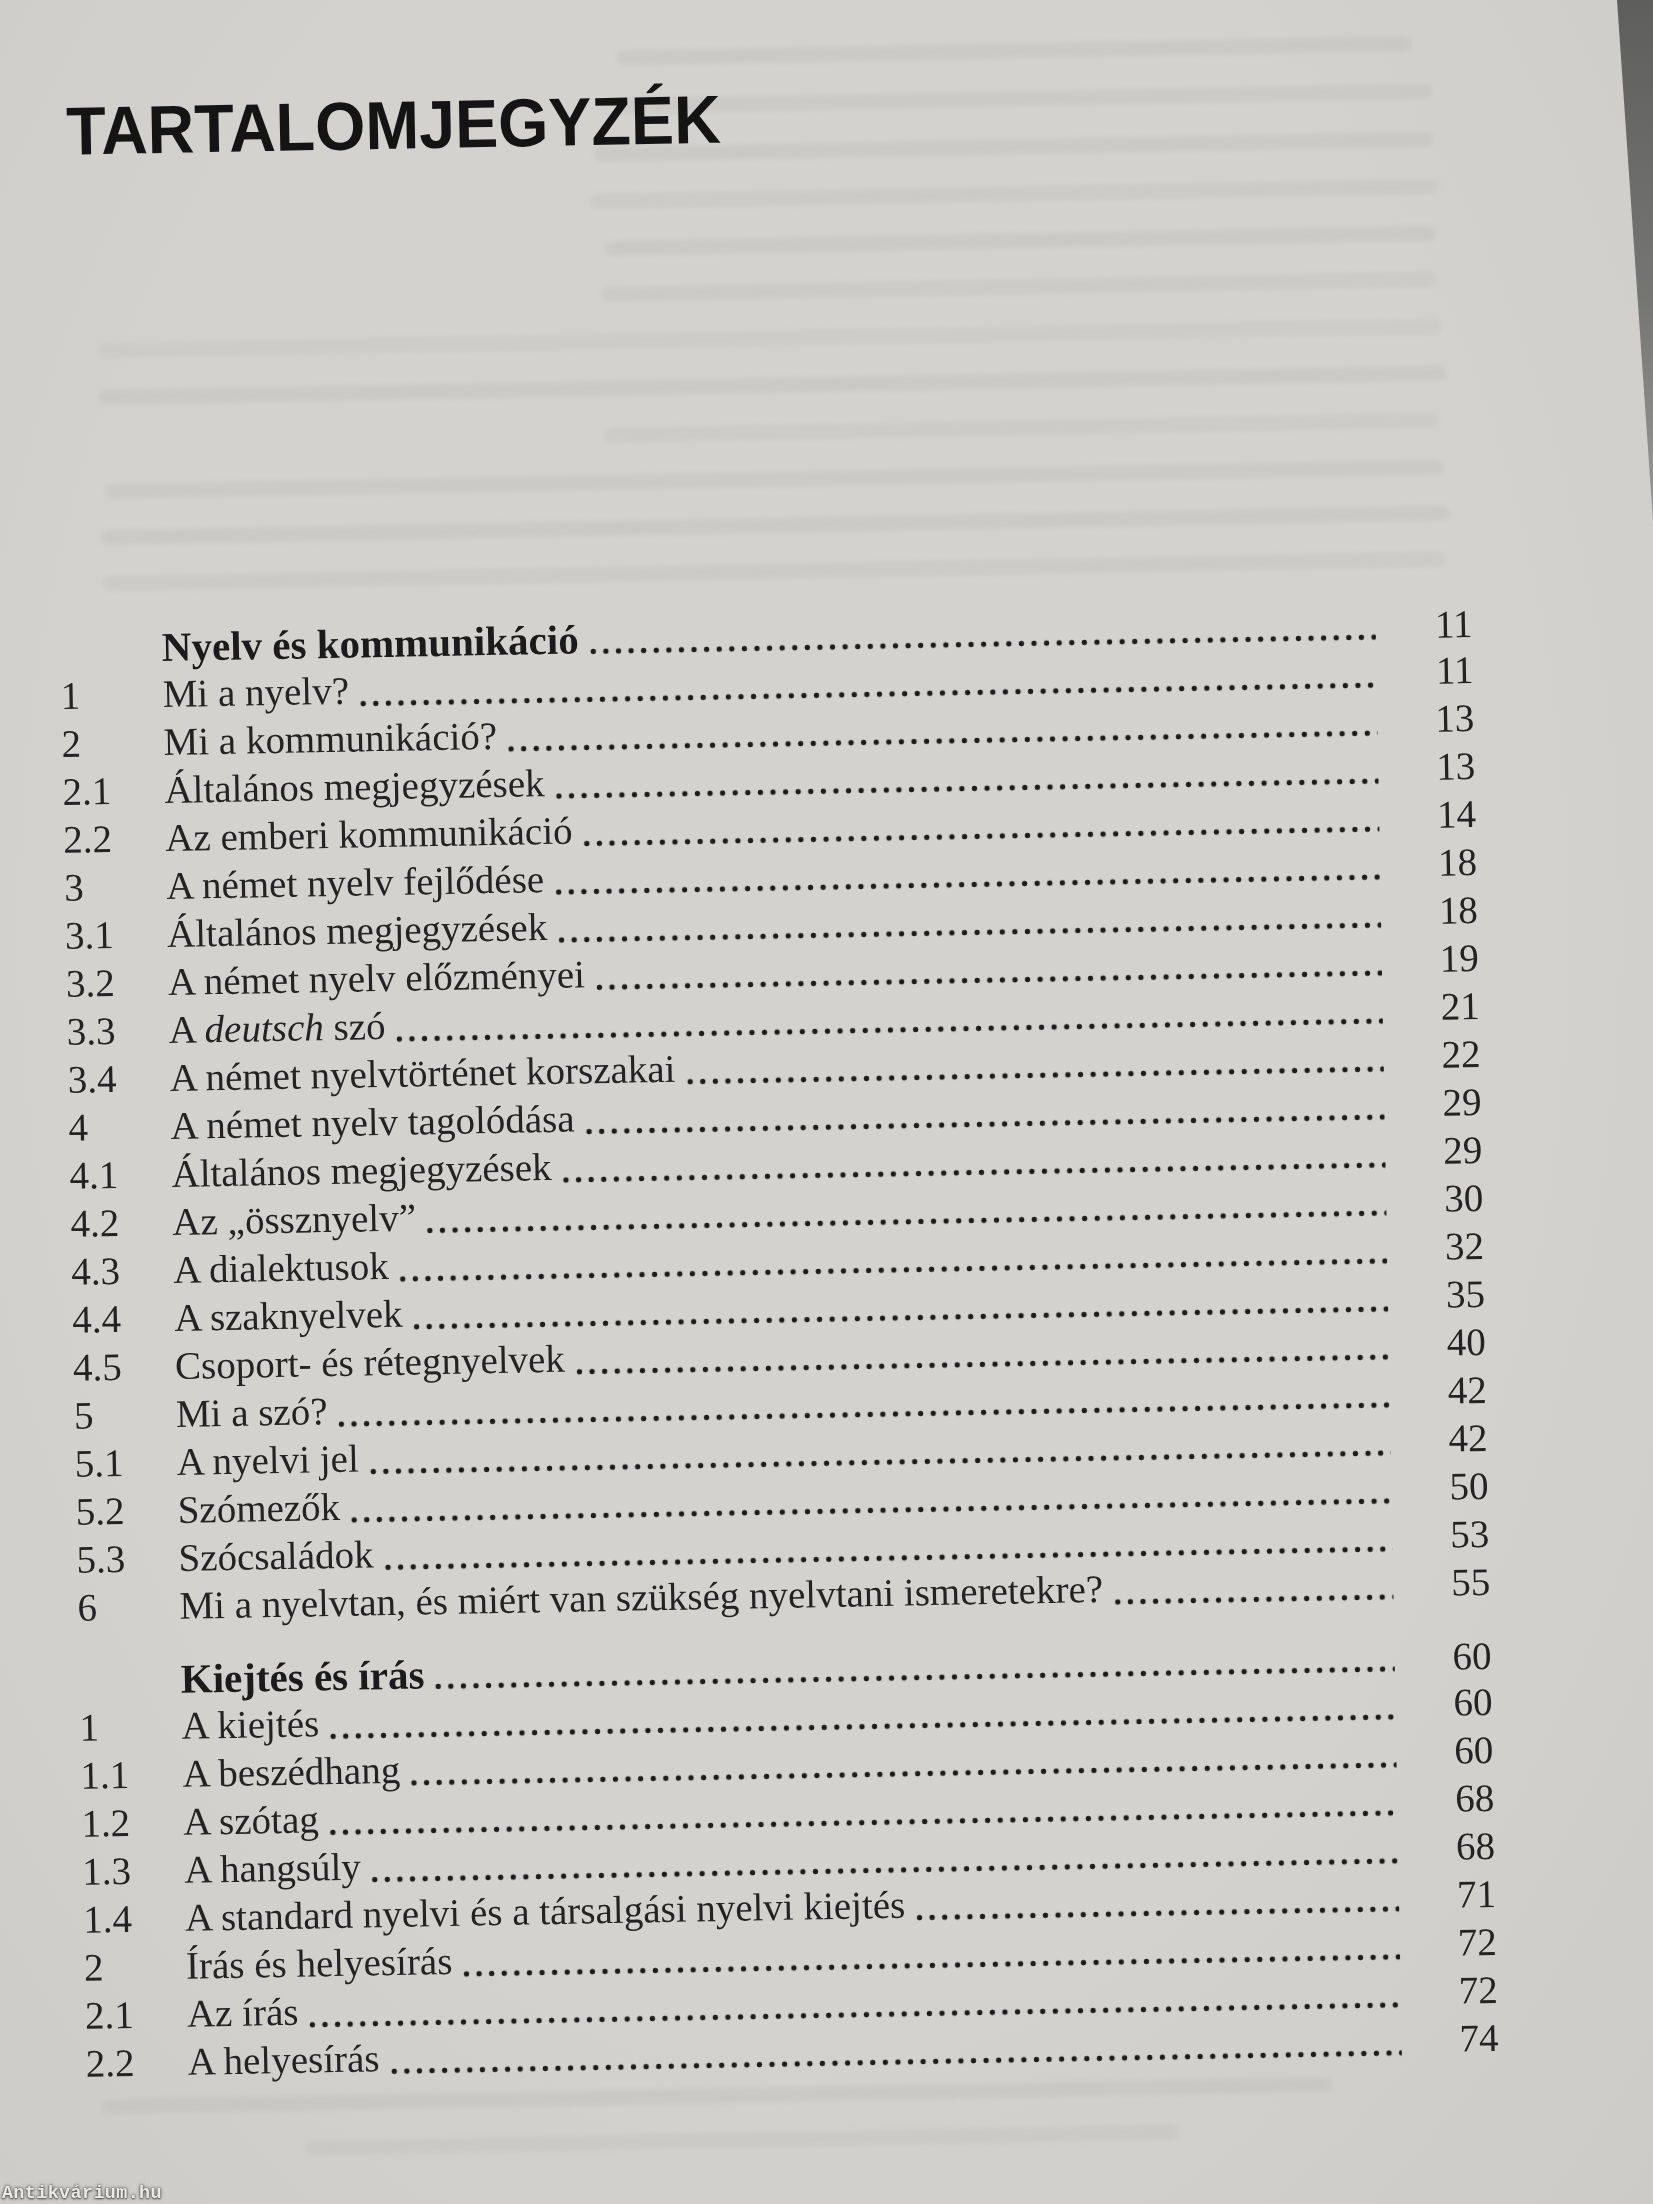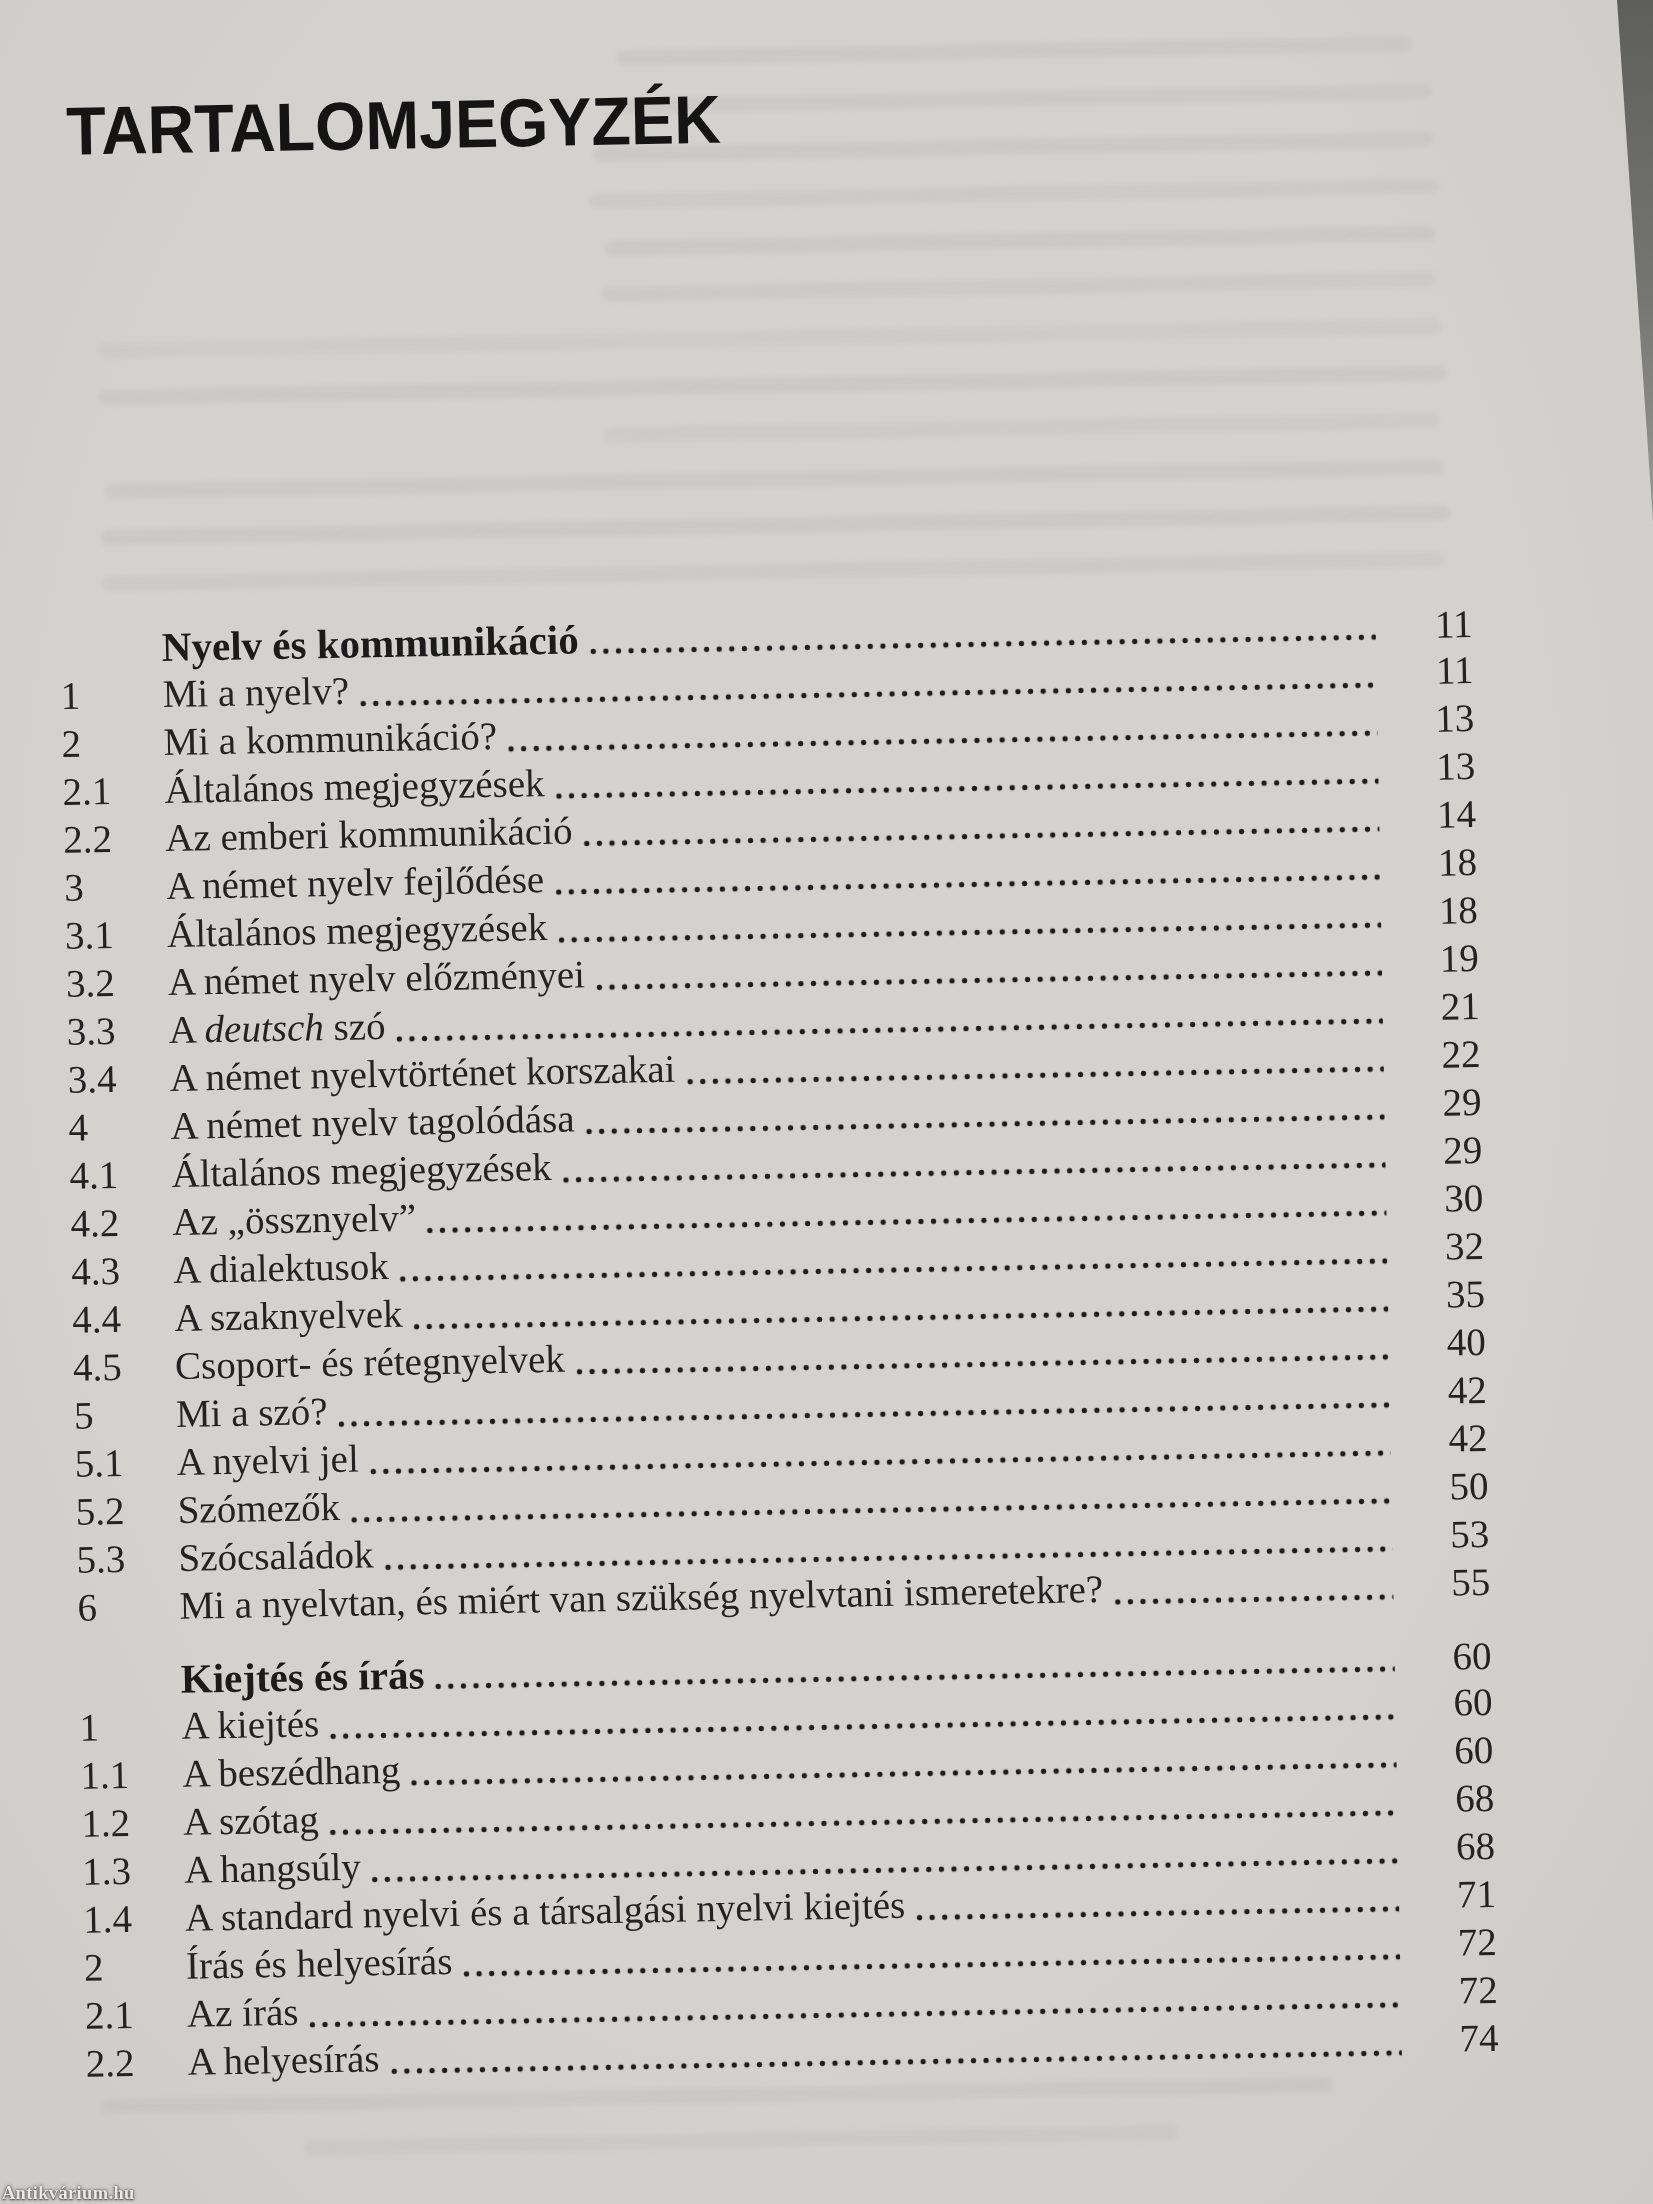--- a/index.html
+++ b/index.html
@@ -61,21 +61,21 @@
   }
   .pg{flex:0 0 83px;text-align:right;}
   
   .corner{
     position:absolute;right:0;top:0;width:37px;height:536px;
     background:linear-gradient(180deg,#5e5e5c 0%, #757573 55%, #9b9b99 100%);
     clip-path:polygon(0 0, 100% 0, 100% 100%);
   }
   .watermark{
     position:absolute;left:1.9px;bottom:1px;
-    font-family:Liberation Serif, serif;
+    font-family:Liberation Mono, monospace;
     font-weight:bold;font-size:18.4px;letter-spacing:0.4px;
     color:#eceae7;
     text-shadow:0 0 1.9px #4f4f4c, 0 0 3.9px #6b6b68, 0 1px 1.9px #585855;
     text-align:right;
   }
 </style>
 </head>
 <body>
 
 <div class="page">

